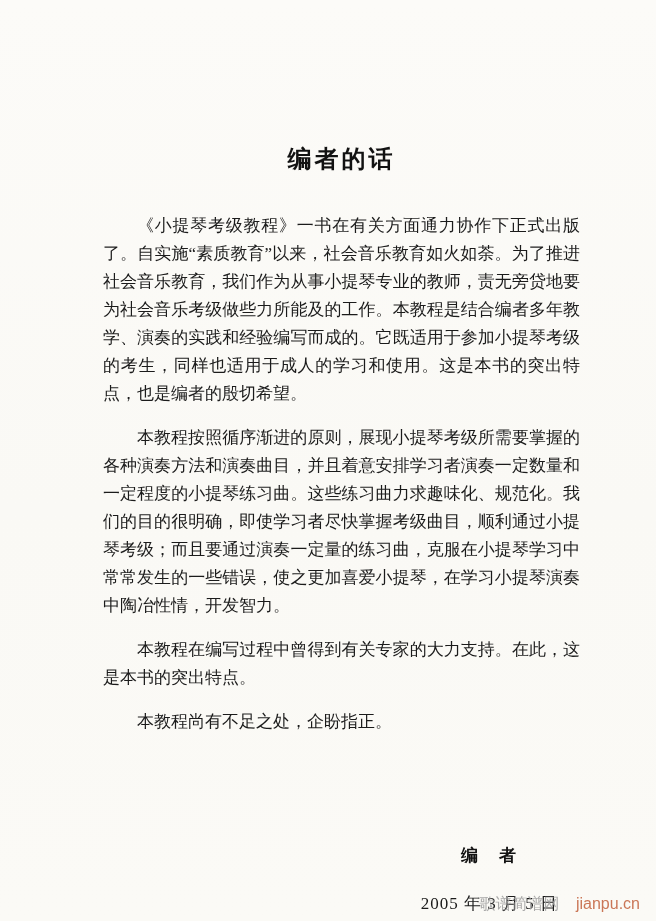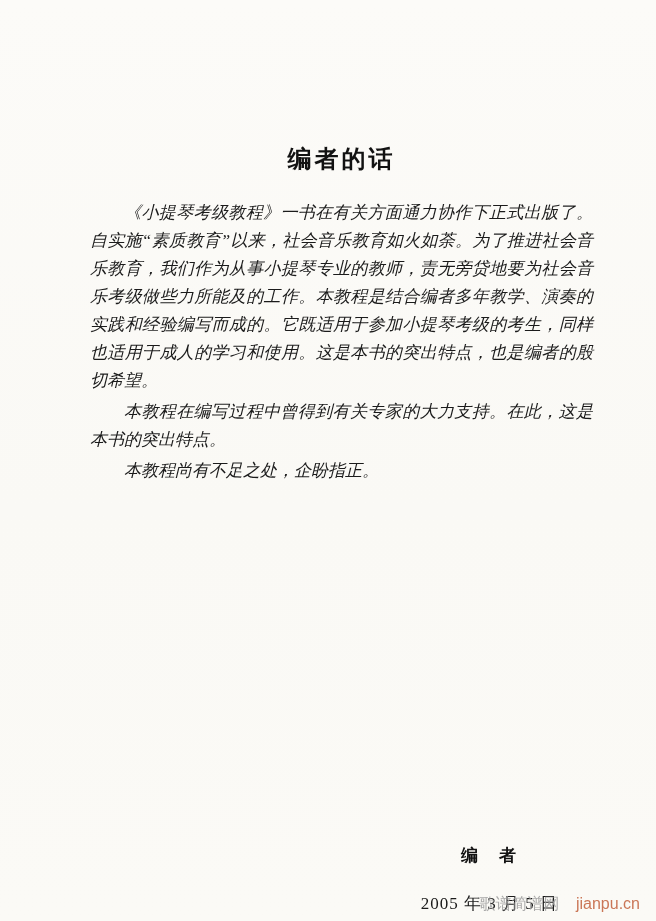--- a/index.html
+++ b/index.html
@@ -39,23 +39,22 @@
     position:absolute;
     top:196px;
     left:87px;
     width:509px;
     font-size:17px;
     line-height:28px;
     color:var(--ink);
     text-align:justify;
   }
   .preface-body p{
-    margin:3px;
+    margin:16px;
     text-indent:2em;
-    font-style:italic;
   }
   .signature-block{
     position:absolute;
     top:844px;
     right:98px;
     text-align:center;
     color:#121212;
   }
   .author-signature{
     font-family:"Liberation Sans","DejaVu Sans",sans-serif;
@@ -82,20 +81,21 @@
 </style>
 </head>
 <body>
 
 <div class="page">
 
   <h1 class="page-title">编者的话</h1>
 
   <div class="preface-body">
     <p>《小提琴考级教程》一书在有关方面通力协作下正式出版了。自实施“素质教育”以来，社会音乐教育如火如荼。为了推进社会音乐教育，我们作为从事小提琴专业的教师，责无旁贷地要为社会音乐考级做些力所能及的工作。本教程是结合编者多年教学、演奏的实践和经验编写而成的。它既适用于参加小提琴考级的考生，同样也适用于成人的学习和使用。这是本书的突出特点，也是编者的殷切希望。</p>
+    <p>本教程按照循序渐进的原则，展现小提琴考级所需要掌握的各种演奏方法和演奏曲目，并且着意安排学习者演奏一定数量和一定程度的小提琴练习曲。这些练习曲力求趣味化、规范化。我们的目的很明确，即使学习者尽快掌握考级曲目，顺利通过小提琴考级；而且要通过演奏一定量的练习曲，克服在小提琴学习中常常发生的一些错误，使之更加喜爱小提琴，在学习小提琴演奏中陶冶性情，开发智力。</p>
     <p>本教程在编写过程中曾得到有关专家的大力支持。在此，这是本书的突出特点。</p>
     <p>本教程尚有不足之处，企盼指正。</p>
   </div>
 
   <div class="signature-block">
     <div class="author-signature">编　者</div>
     <div class="publication-date">2005 年 3 月 5 日</div>
   </div>
 
   <div class="watermark">

